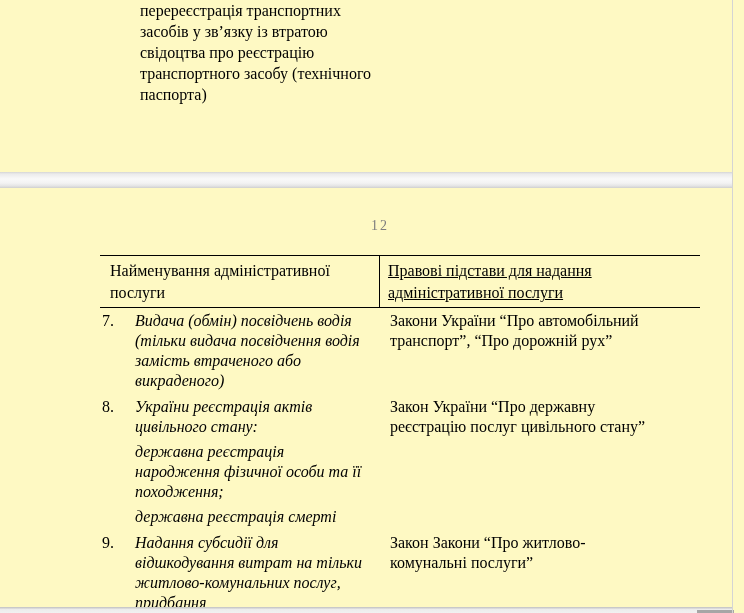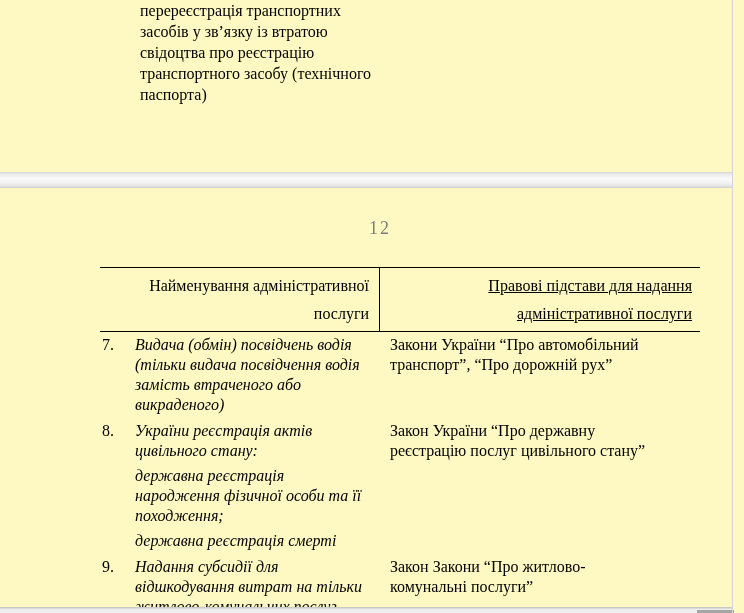--- a/index.html
+++ b/index.html
@@ -44,39 +44,38 @@
     height: 613px;
     background: #d4d4d4;
   }
 
   .page-number {
     position: absolute;
     left: 340px;
     top: 218px;
     width: 80px;
     text-align: center;
-    font-size: 18px;
+    font-size: 14px;
     letter-spacing: 2px;
     color: #7d7d7d;
   }
 
   .services-table {
     position: absolute;
     left: 100px;
     top: 255px;
     width: 600px;
     font-size: 16px;
   }
   .thead {
     display: flex;
     border-top: 1.5px solid #000;
     border-bottom: 1.5px solid #000;
-    text-align: right;
-    line-height: 28px;
-    margin-top: 12px;
+    text-align: left;
+    line-height: 22px;
   }
   .th1 {
     width: 280px;
     box-sizing: border-box;
     border-right: 1.5px solid #000;
     padding: 4px 10px 3px 10px;
   }
   .th2 {
     flex: 1;
     box-sizing: border-box;

